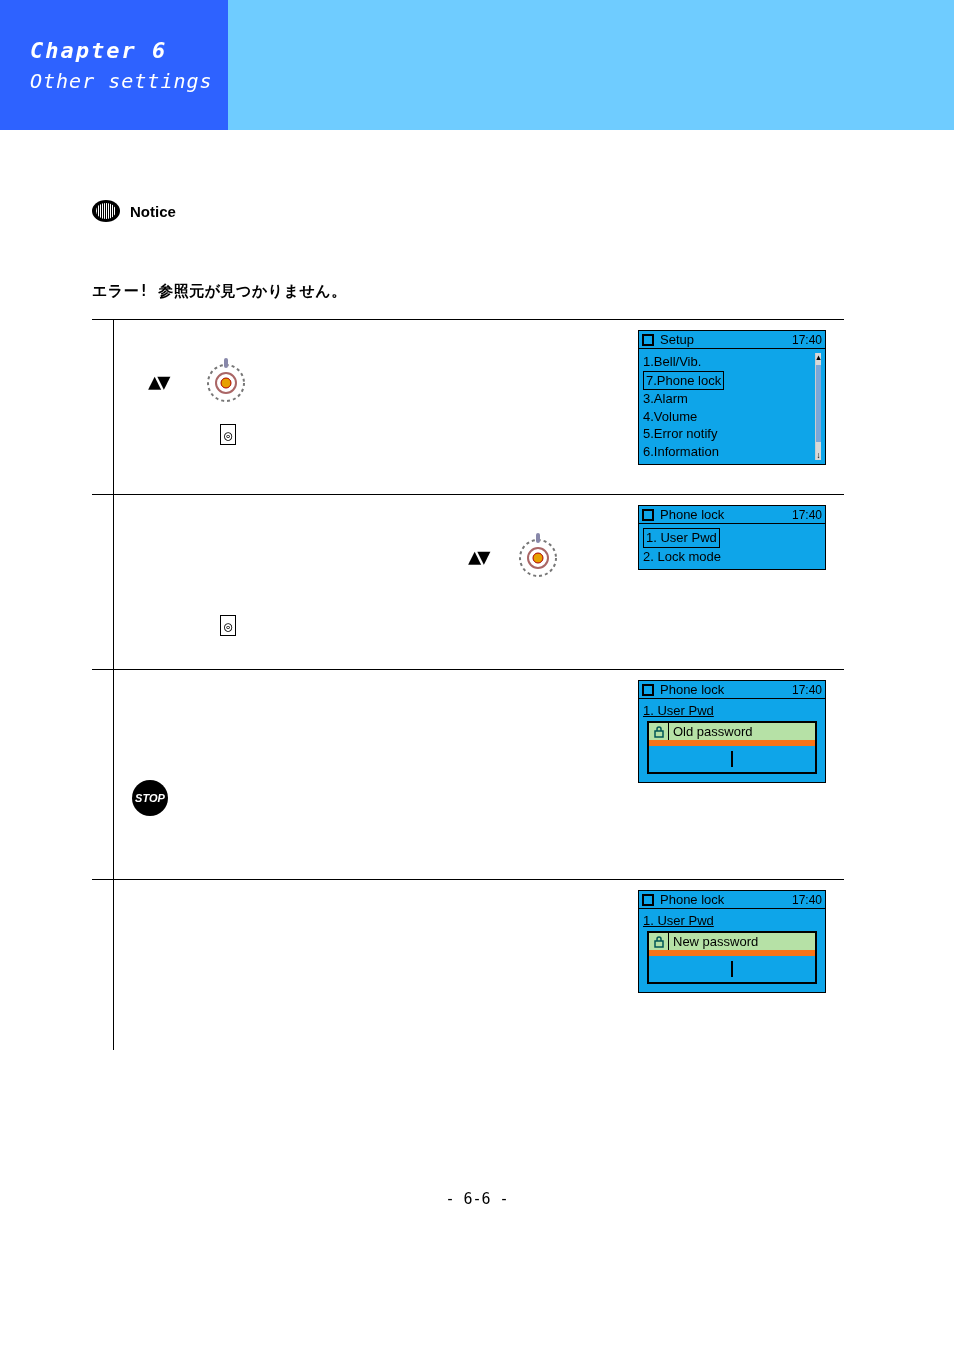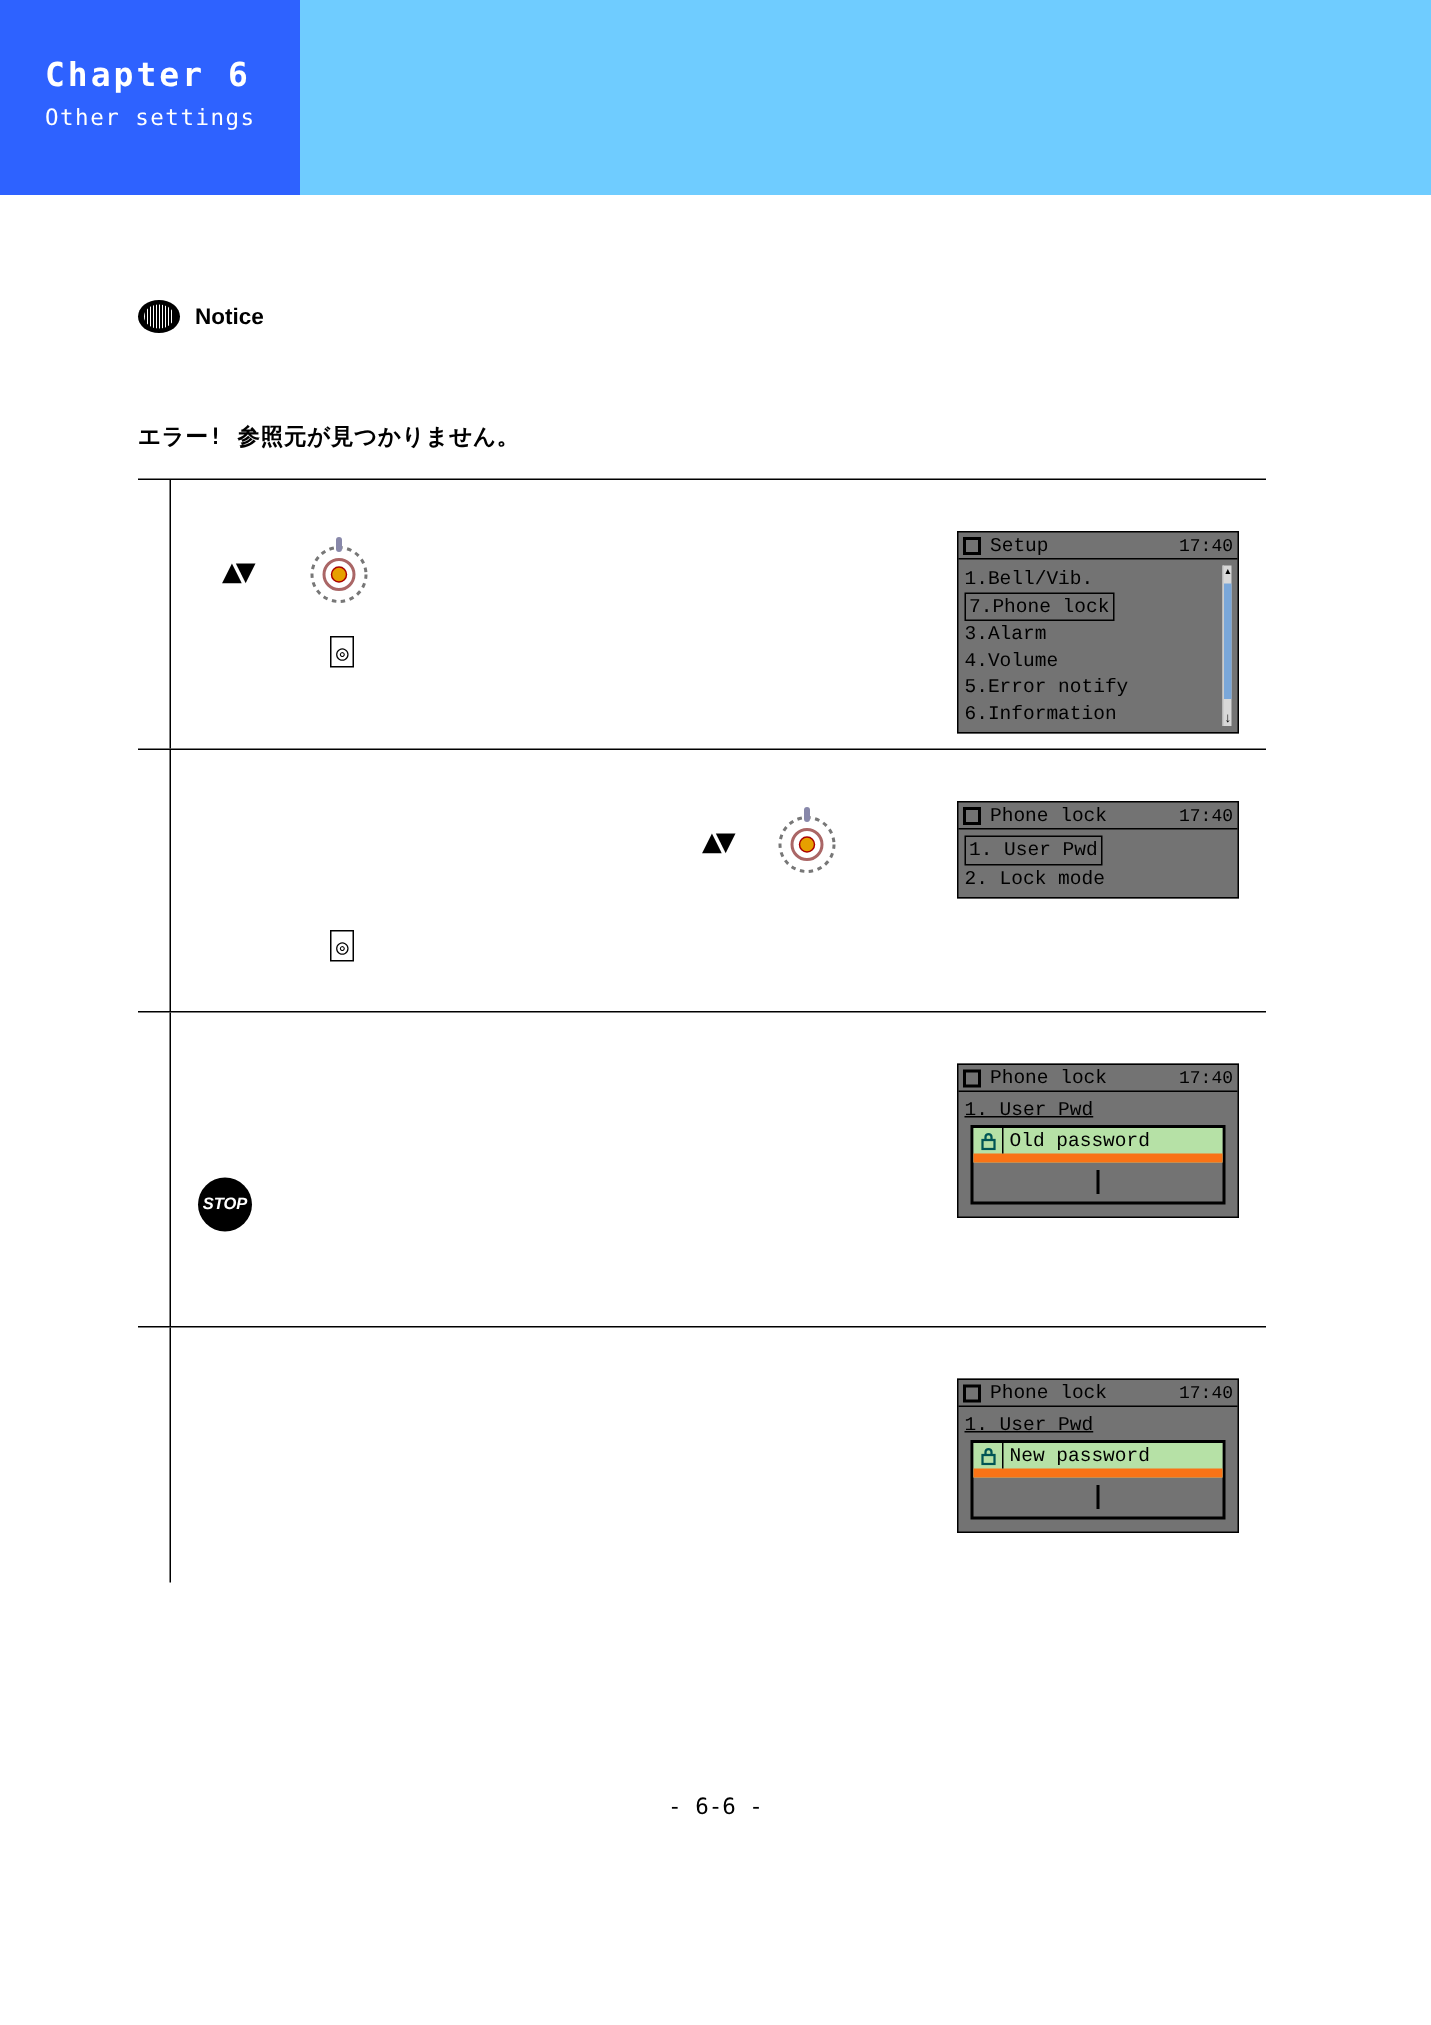--- a/index.html
+++ b/index.html
@@ -8,32 +8,33 @@
     font-family: "MS Gothic", "MS PGothic", monospace;
     background: #fff;
     width: 954px;
     color: #000;
   }
   .header-band {
     display: flex;
     height: 130px;
   }
   .header-left {
-    width: 200px;
+    width: 228px;
     background: #2e62ff;
     color: #fff;
     padding: 38px 0 0 30px;
+    font-style: italic;
   }
   .header-left .chapter {
     font-size: 22px;
     font-weight: bold;
     letter-spacing: 2px;
   }
   .header-left .subtitle {
-    font-size: 15px;
+    font-size: 20px;
     margin-top: 6px;
     letter-spacing: 1px;
   }
   .header-right {
     flex: 1;
     background: #6fccff;
   }
   .content {
     padding: 0 70px 0 70px;
   }
@@ -120,24 +121,23 @@
   
   .joy {
     width: 50px; height: 50px;
     position: relative;
   }
   .joy svg { width:100%; height:100%; }
   
   .screen {
     width: 188px;
     border: 1px solid #000;
-    background: #737373;
+    background: #0ea5e9;
     font-size: 13px;
-    font-family: Liberation Mono, monospace;
-    margin-top: 24px;
+    font-family: Liberation Sans, sans-serif;
   }
   .screen .titlebar {
     display:flex; align-items:center;
     border-bottom: 1px solid #000;
     padding: 1px 3px;
     gap: 4px;
   }
   .screen .titlebar .sq {
     width: 12px; height: 12px;
     border: 2px solid #000;

